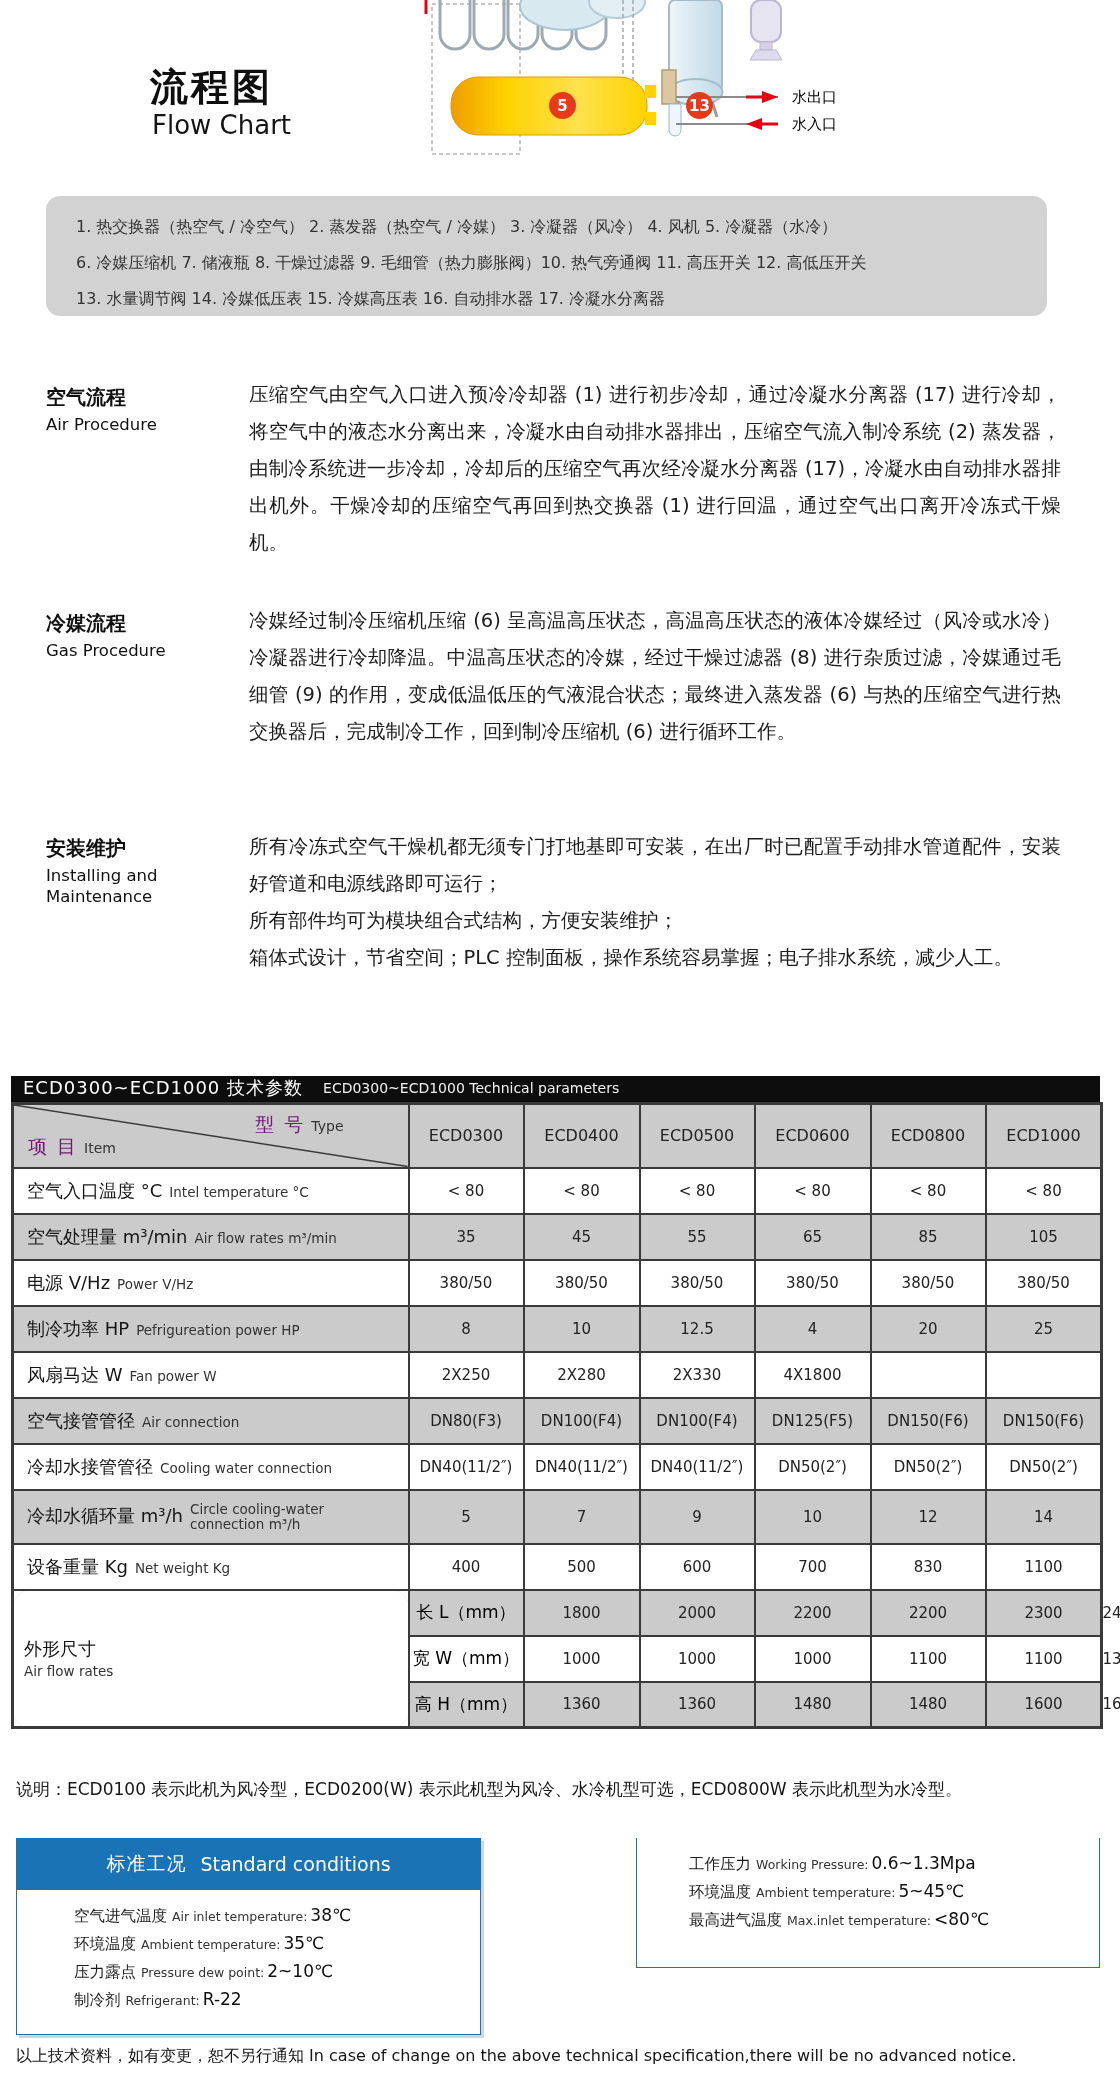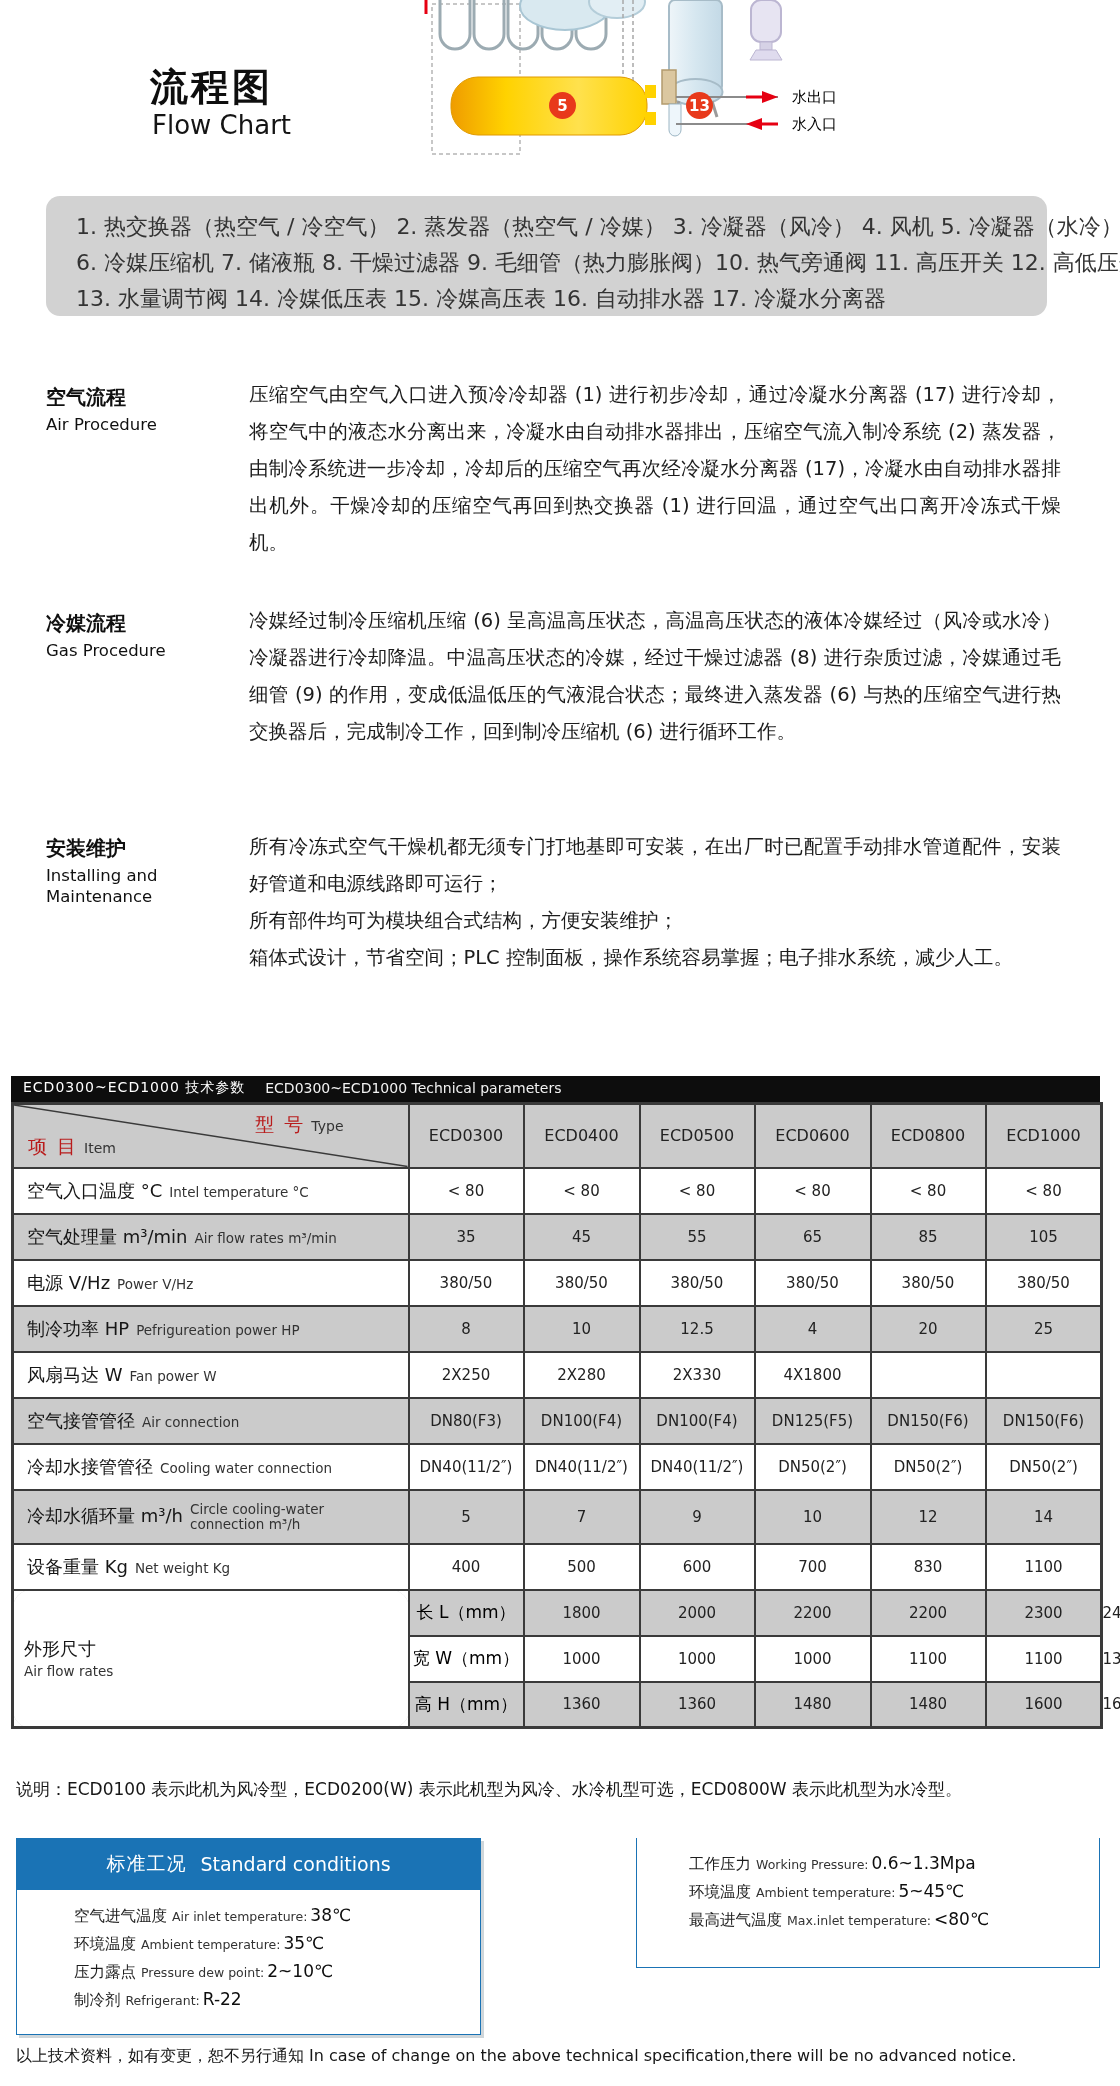--- a/index.html
+++ b/index.html
@@ -13,44 +13,44 @@
   .badge { position:absolute; width:27px; height:27px; border-radius:50%; background:#e8391b; color:#fff;
            font-size:15px; font-weight:700; display:flex; align-items:center; justify-content:center; }
   .badge5  { left:549px; top:92px; }
   .badge13 { left:686px; top:92px; }
   .water-label { position:absolute; left:792px; font-size:15px; color:#000; white-space:nowrap; }
   .wout { top:88px; } .win { top:115px; }
 
   
   .legend { position:absolute; left:46px; top:196px; width:1001px; height:120px; background:#d2d2d2;
             border-radius:14px; padding:13px 30px 0 30px; }
-  .legend-line { font-size:22px; line-height:36px; color:#333; white-space:nowrap; }
+  .legend-line { font-size:16px; line-height:36px; color:#333; white-space:nowrap; }
 
   
   .sec-head { position:absolute; left:46px; width:200px; }
   .sec-cn { font-size:20px; font-weight:700; color:#101010; }
   .sec-en { font-size:16.5px; color:#101010; line-height:21px; margin-top:3px; }
   .sec-body { position:absolute; left:249px; width:812px; }
   .sec-par { font-size:19.5px; line-height:37px; color:#1c1c1c; text-align:justify; }
 
   
   .spec-bar { position:absolute; left:11px; top:1076px; width:1089px; height:26px; background:#0d0d0d;
               color:#fff; display:flex; align-items:center; gap:20px; padding:0 0 2px 12px; }
-  .spec-bar-cn { font-size:14px; letter-spacing:1px; }
+  .spec-bar-cn { font-size:18px; letter-spacing:1px; }
   .spec-bar-en { font-size:14px; color:#f2f2f2; }
   table.spec { position:absolute; left:11px; top:1102px; width:1089px; border-collapse:collapse; table-layout:fixed; }
   table.spec, table.spec td, table.spec th { border:2px solid #3a3a3a; }
   table.spec { border-width:3px; }
   tr.head-row { height:64px; background:#cbcbcb; }
   th.model { font-size:16px; font-weight:400; color:#222; text-align:center; }
   th.corner { position:relative; padding:0; }
   th.corner svg { position:absolute; left:0; top:0; width:100%; height:100%; }
   .corner-item { position:absolute; left:14px; bottom:7px; font-weight:400; }
   .corner-type { position:absolute; right:64px; top:7px; font-weight:400; }
-  .corner-cn { font-size:19px; color:#b91c1c; letter-spacing:2px; }
+  .corner-cn { font-size:19px; color:#701a75; letter-spacing:2px; }
   .corner-en { font-size:14px; color:#333; margin-left:6px; }
   tr.spec-row { height:46px; }
   tr.spec-row.tall { height:54px; }
   tr.shade { background:#cbcbcb; }
   td.lbl { text-align:left; padding-left:13px; }
   .lbl-cn { font-size:18px; color:#161616; }
   .lbl-en { font-size:13.5px; color:#333; margin-left:7px; }
   .lbl-en.narrow { display:inline-block; max-width:200px; vertical-align:middle; line-height:15px; }
   td.val { text-align:center; font-size:15px; color:#222; }
   td.group { background:#fff; text-align:left; padding-left:10px;border-radius:18px; }

